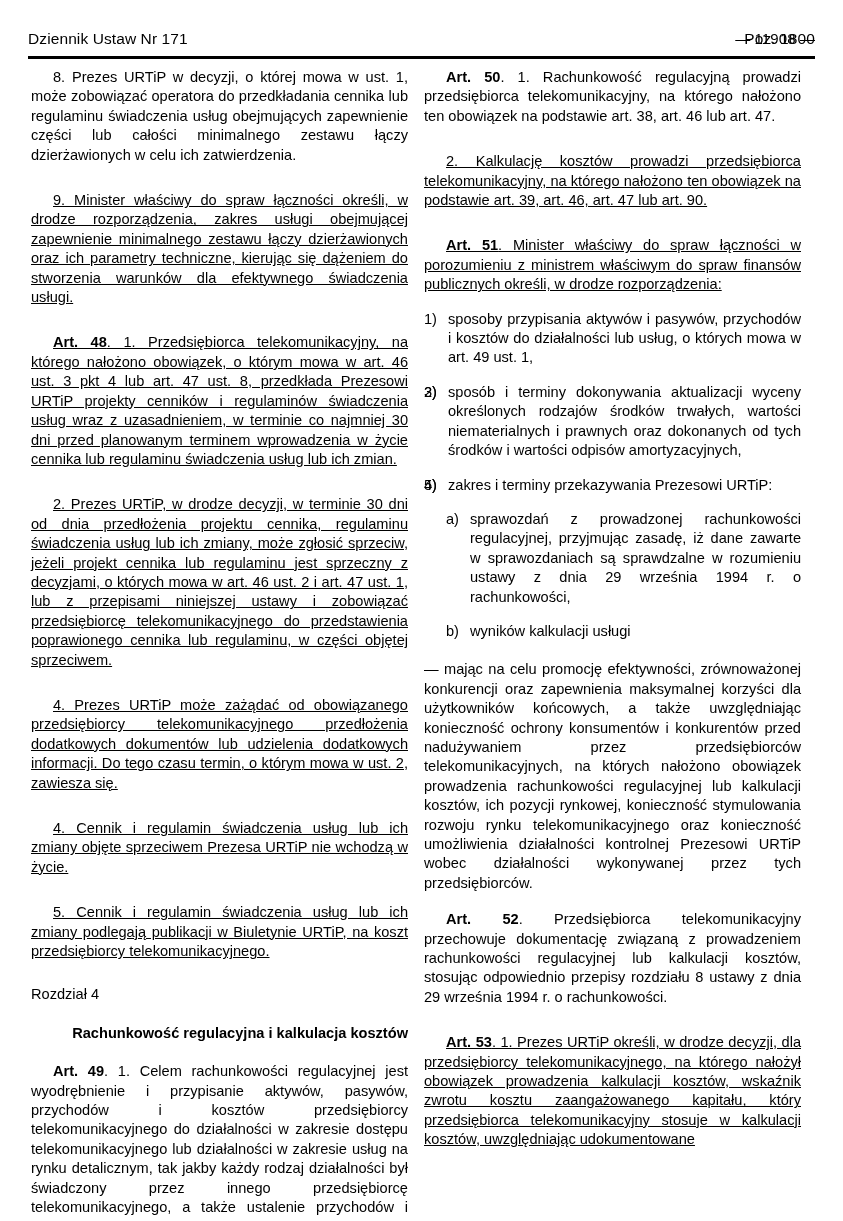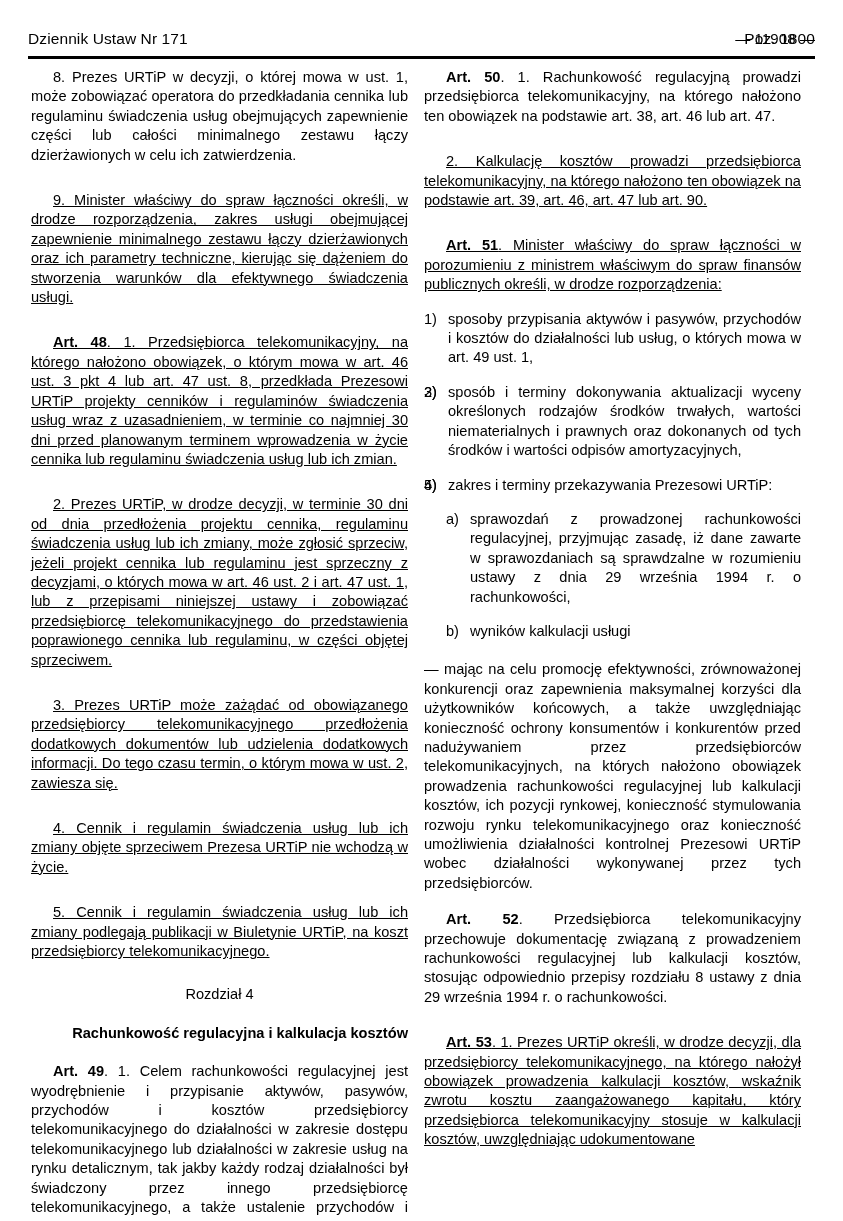--- a/index.html
+++ b/index.html
@@ -72,21 +72,21 @@
     line-height: 19.4px;
     text-align: justify;
     text-indent: 22px;
     hyphens: manual;
   }
   p.para + p.para { margin-top: 26px; text-decoration: underline; }
 
   
   .chapter-num {
     margin: 24px 0 0 0;
-    text-align: center;
+    text-align: left;
     font-size: 14.6px;
     line-height: 19.4px;
     text-indent: 0;
   }
   .chapter-title {
     margin: 19px 0 0 0;
     text-align: right;
     font-size: 14.6px;
     line-height: 19.4px;
     font-weight: bold;
@@ -169,21 +169,21 @@
 
       <p class="para">
         <b class="artnum">Art. 48</b><span>. 1. Przedsiębiorca telekomunikacyjny, na którego nałożono obowiązek, o którym mowa w art. 46 ust. 3 pkt 4 lub art. 47 ust. 8, przedkłada Prezesowi URTiP projekty cenników i regulaminów świadczenia usług wraz z uzasadnieniem, w terminie co najmniej 30 dni przed planowanym terminem wprowadzenia w życie cennika lub regulaminu świadczenia usług lub ich zmian.</span>
       </p>
 
       <p class="para">
         <span>2. Prezes URTiP, w drodze decyzji, w terminie 30 dni od dnia przedłożenia projektu cennika, regulaminu świadczenia usług lub ich zmiany, może zgłosić sprzeciw, jeżeli projekt cennika lub regulaminu jest sprzeczny z decyzjami, o których mowa w art. 46 ust. 2 i art. 47 ust. 1, lub z przepisami niniejszej ustawy i zobowiązać przedsiębiorcę telekomunikacyjnego do przedstawienia poprawionego cennika lub regulaminu, w części objętej sprzeciwem.</span>
       </p>
 
       <p class="para">
-        <span>3. Prezes URTiP może zażądać od obowiązanego przedsiębiorcy telekomunikacyjnego przedłożenia dodatkowych dokumentów lub udzielenia dodatkowych informacji. Do tego czasu termin, o którym mowa w ust. 2, zawiesza się.</span>
+        <span>4. Prezes URTiP może zażądać od obowiązanego przedsiębiorcy telekomunikacyjnego przedłożenia dodatkowych dokumentów lub udzielenia dodatkowych informacji. Do tego czasu termin, o którym mowa w ust. 2, zawiesza się.</span>
       </p>
 
       <p class="para">
         <span>4. Cennik i regulamin świadczenia usług lub ich zmiany objęte sprzeciwem Prezesa URTiP nie wchodzą w życie.</span>
       </p>
 
       <p class="para">
         <span>5. Cennik i regulamin świadczenia usług lub ich zmiany podlegają publikacji w Biuletynie URTiP, na koszt przedsiębiorcy telekomunikacyjnego.</span>
       </p>
 

